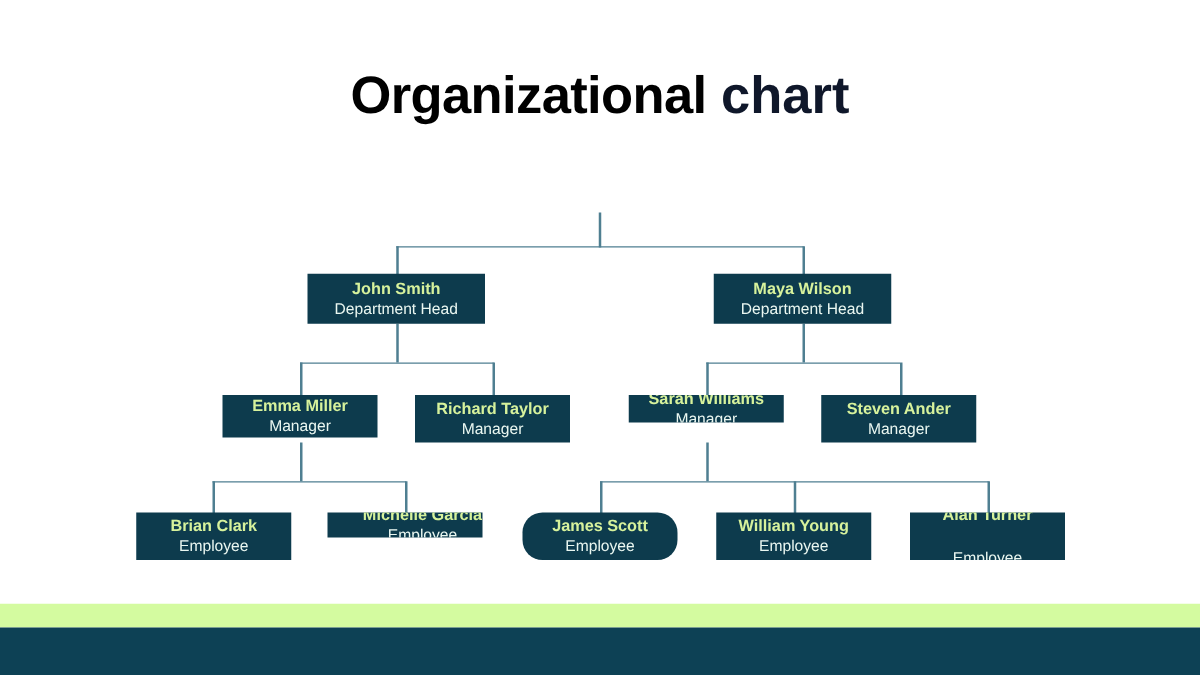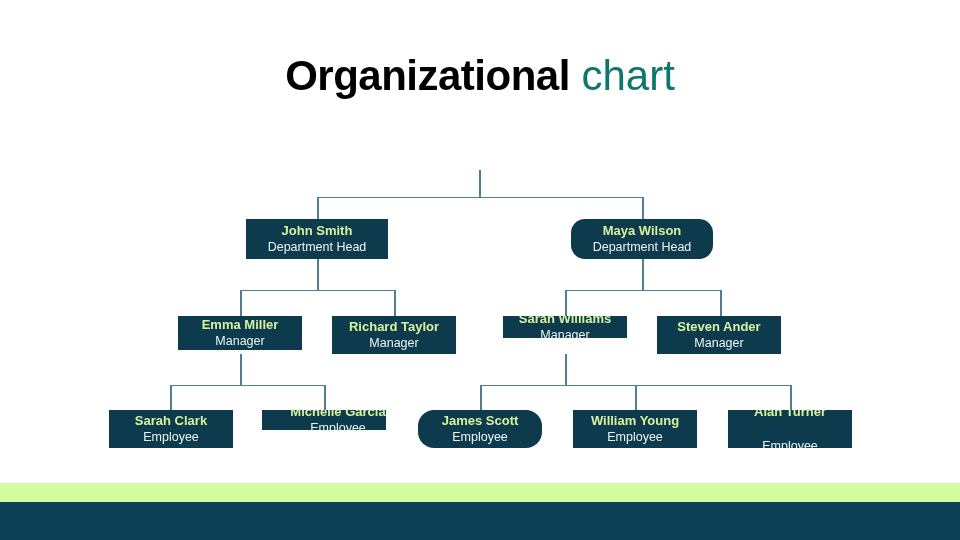--- a/index.html
+++ b/index.html
@@ -33,22 +33,22 @@
   }
   #title .t-bold {
     font-size: 42px;
     font-weight: bold;
     color: #000000;
     letter-spacing: -0.5px;
     text-align: right;
   }
   #title .t-light {
     font-size: 42px;
-    font-weight: 400;
-    color: #0f766e;
+    font-weight: 700;
+    color: #0f172a;
     letter-spacing: 0px;
   }
 
   
   .conn {
     position: absolute;
     background: #4f7f91;
   }
   .conn-v { width: 1.5px; }
   .conn-h { height: 1.5px; }
@@ -131,21 +131,21 @@
   <div class="conn conn-h" style="left:480px; top:384.5px; width:311px;"></div>
   <div class="conn conn-v" style="left:480px; top:384.5px; height:26px;"></div>
   <div class="conn conn-v" style="left:635px; top:384.5px; height:26px;"></div>
   <div class="conn conn-v" style="left:790px; top:384.5px; height:26px;"></div>
 
 
   <div class="node" style="left:246px; top:219px; width:142px; height:40px;">
     <span class="n-name">John Smith</span>
     <span class="n-role">Department Head</span>
   </div>
-  <div class="node" style="left:571px; top:219px; width:142px; height:40px;border-radius:14px;">
+  <div class="node" style="left:571px; top:219px; width:142px; height:40px;">
     <span class="n-name">Maya Wilson</span>
     <span class="n-role">Department Head</span>
   </div>
 
   <div class="node" style="left:178px; top:316px; width:124px; height:34px;">
     <span class="n-name">Emma Miller</span>
     <span class="n-role">Manager</span>
   </div>
   <div class="node" style="left:332px; top:316px; width:124px; height:38px;">
     <span class="n-name">Richard Taylor</span>
@@ -154,21 +154,21 @@
   <div class="node" style="left:503px; top:316px; width:124px; height:22px;">
     <span class="n-name">Sarah Williams</span>
     <span class="n-role">Manager</span>
   </div>
   <div class="node" style="left:657px; top:316px; width:124px; height:38px;">
     <span class="n-name">Steven Ander</span>
     <span class="n-role">Manager</span>
   </div>
 
   <div class="node" style="left:109px; top:410px; width:124px; height:38px;">
-    <span class="n-name">Sarah Clark</span>
+    <span class="n-name">Brian Clark</span>
     <span class="n-role">Employee</span>
   </div>
   <div class="node" style="left:262px; top:410px; width:124px; height:20px;padding-left:28px;">
     <span class="n-name">Michelle García</span>
     <span class="n-role">Employee</span>
   </div>
   <div class="node" style="left:418px; top:410px; width:124px; height:38px;border-radius:16px;">
     <span class="n-name">James Scott</span>
     <span class="n-role">Employee</span>
   </div>

